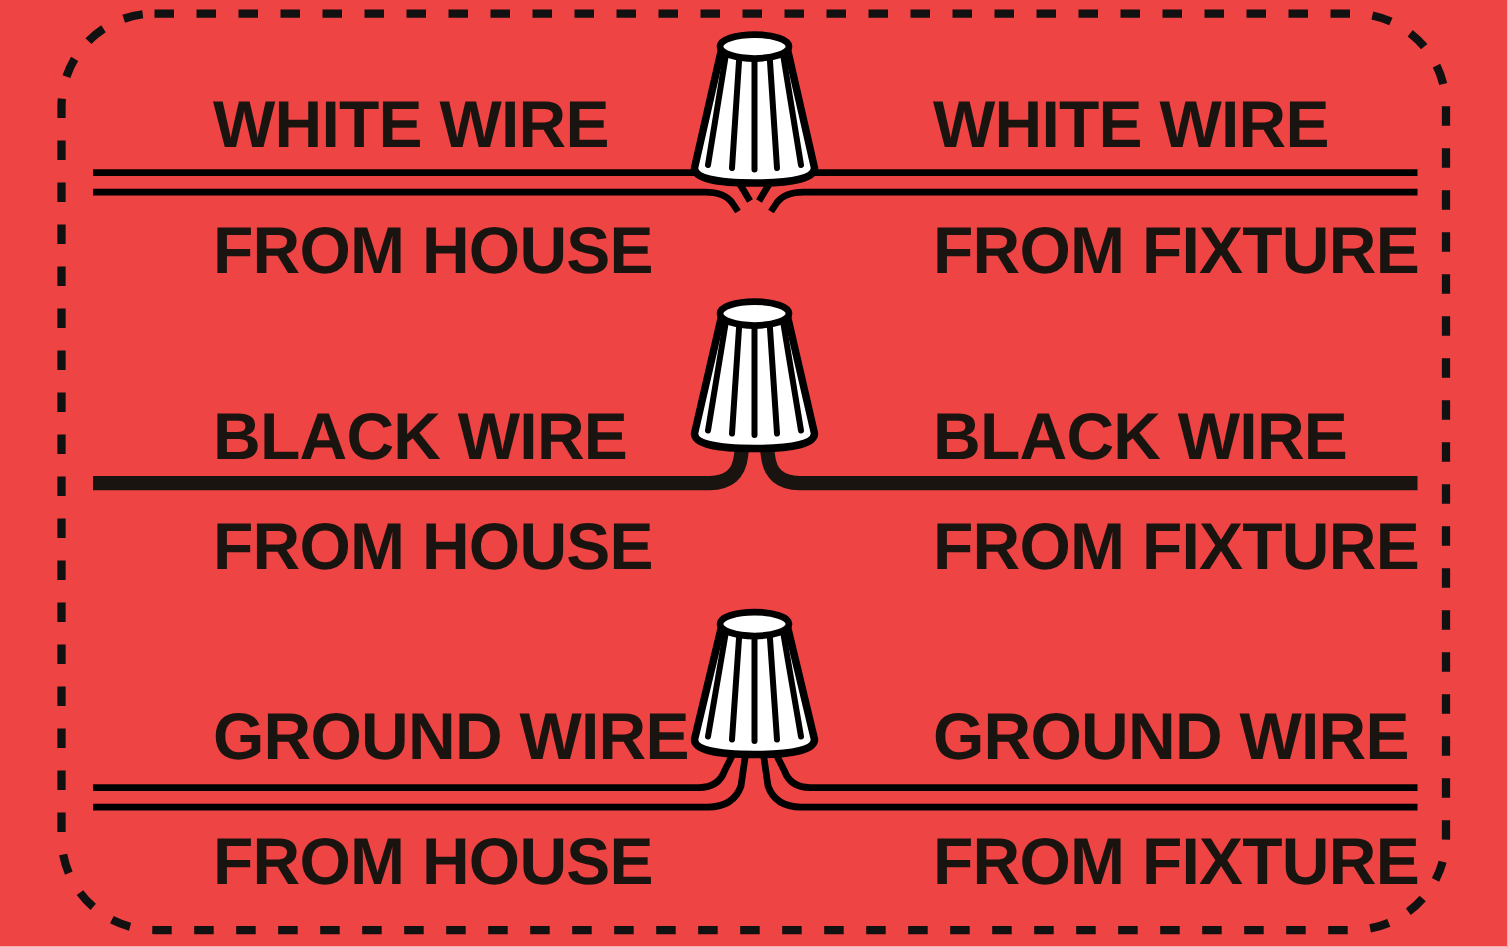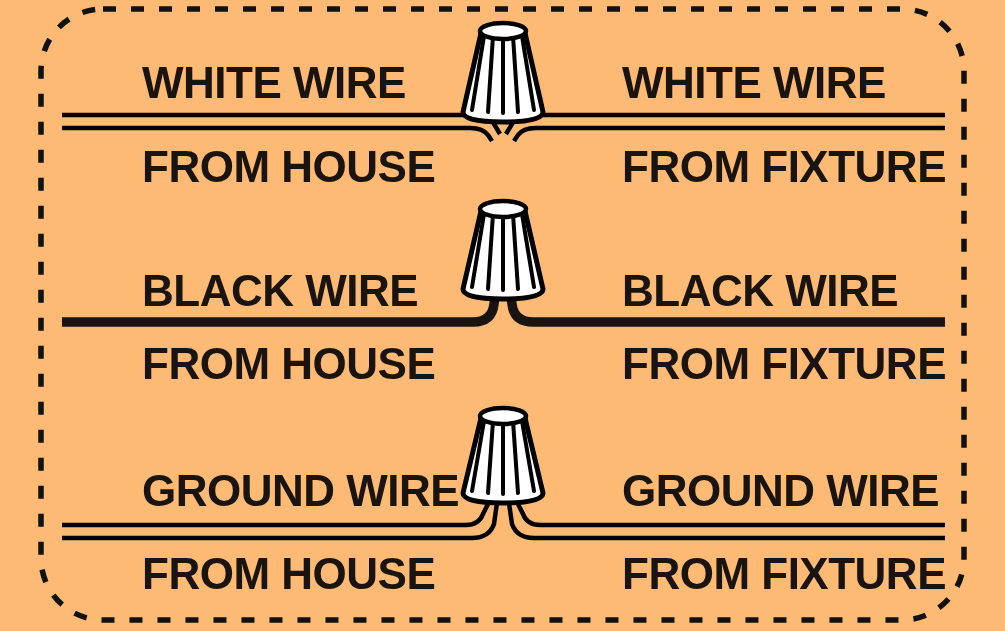--- a/index.html
+++ b/index.html
@@ -8,21 +8,21 @@
     padding: 0;
     background: #ffffff;
   }
   body {
     font-family: "Liberation Sans", sans-serif;
   }
   #diagram-root {
     position: relative;
     width: 1005px;
     height: 631px;
-    background: #fdba74;
+    background: #ef4444;
     overflow: hidden;
     text-decoration: underline;
   }
   #diagram-svg {
     position: absolute;
     top: 0;
     left: 0;
     width: 1005px;
     height: 631px;
     display: block;

